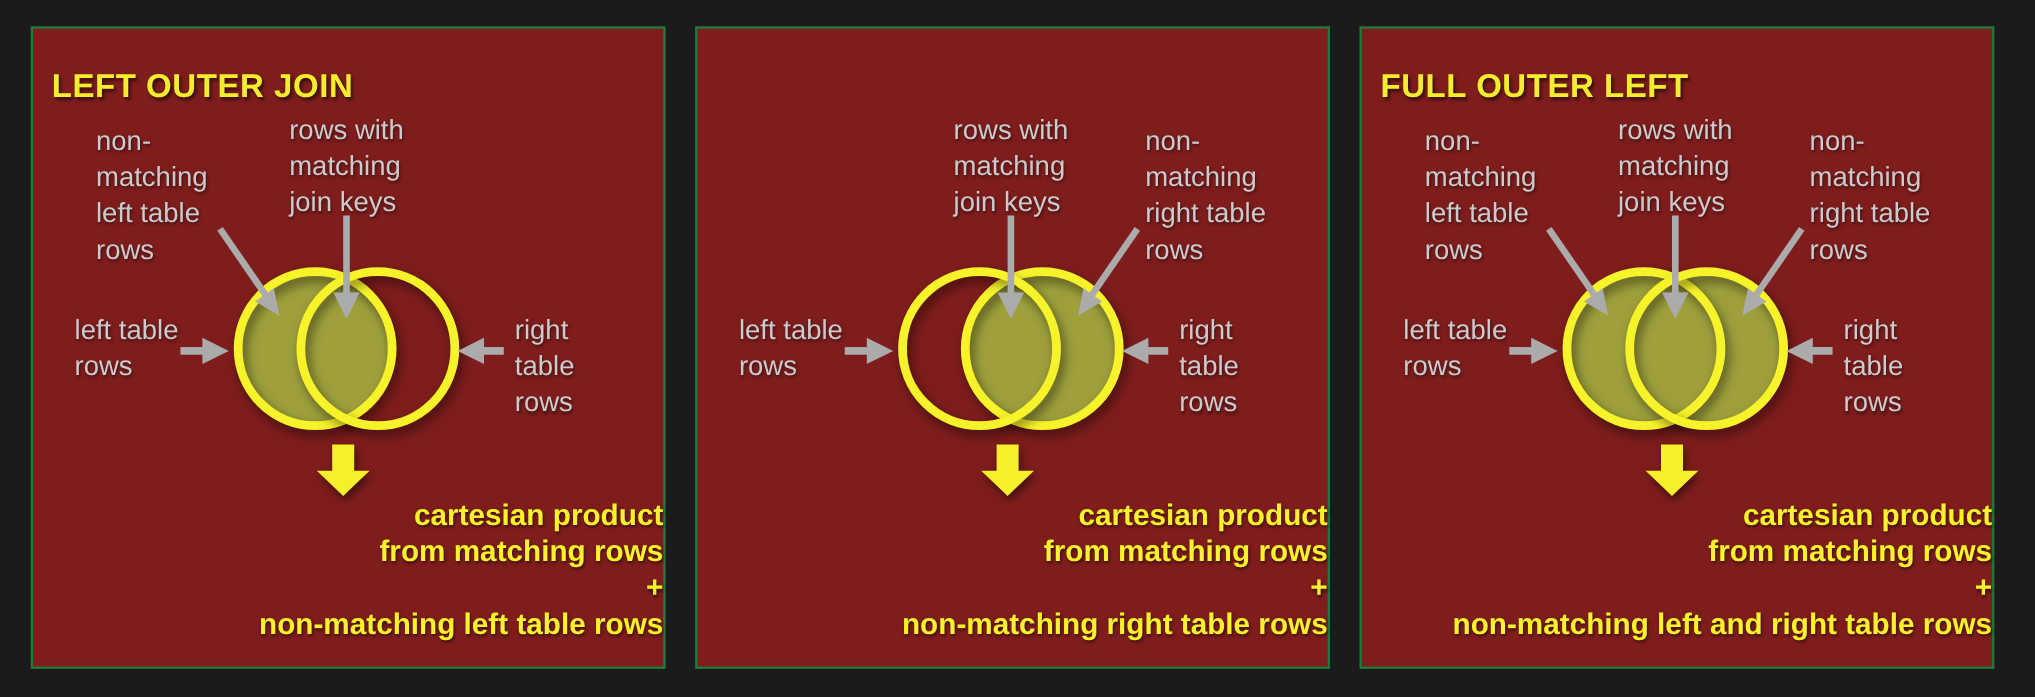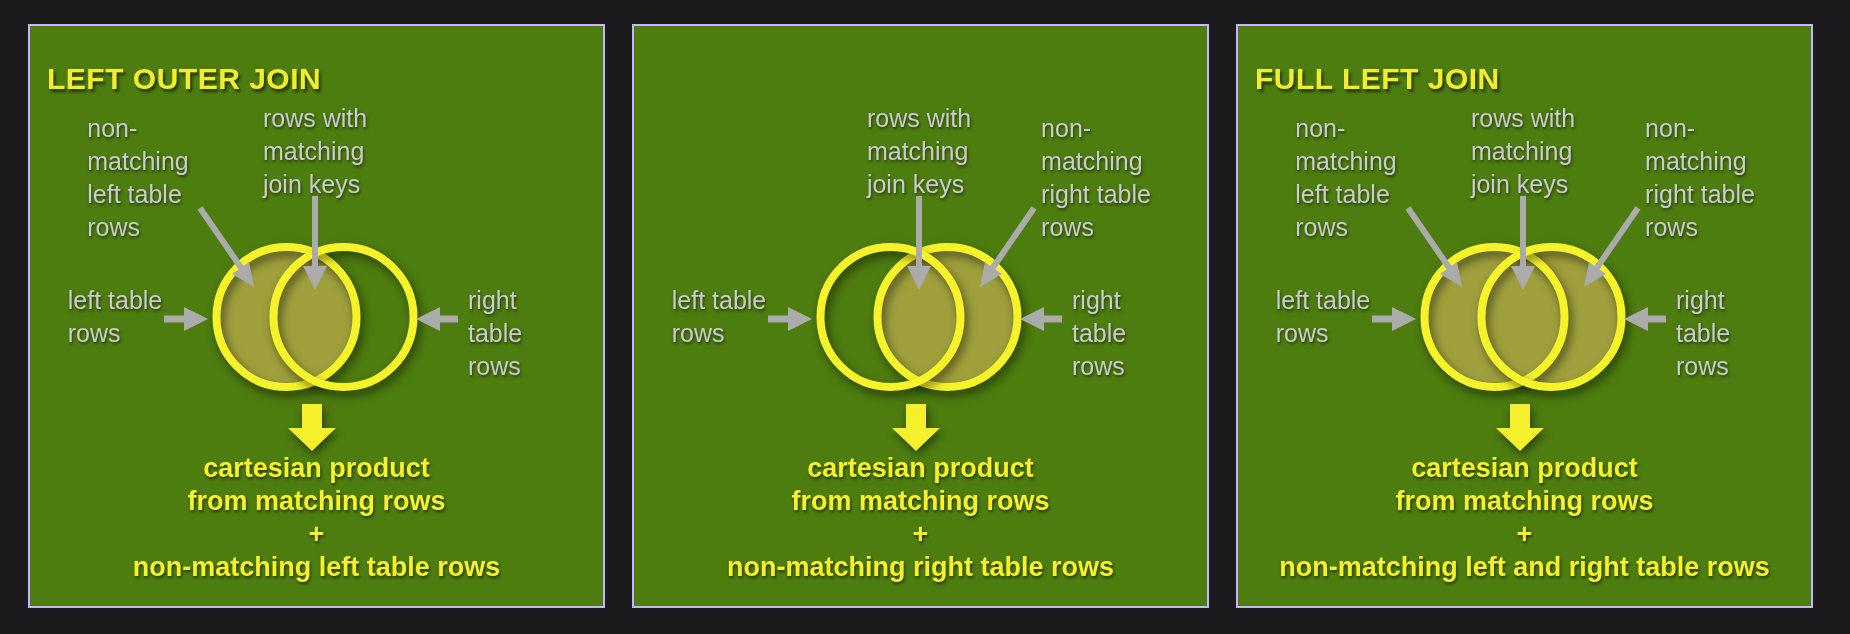--- a/index.html
+++ b/index.html
@@ -4,21 +4,21 @@
 <style>
   html,body{margin:0;padding:0;}
   body{
     width:1850px;height:634px;
     background:#1b1b1d;
     font-family:"Liberation Sans",sans-serif;
     position:relative;overflow:hidden;
   }
   .panel{
     position:absolute;top:24px;width:573px;height:580px;
-    background:#4d7c0f;border:2px solid #c4b5fd;
+    background:#7f1d1d;border:2px solid #15803d;
   }
   #panel-left{left:28px}
   #panel-right{left:632px}
   #panel-full{left:1236px}
   .title{
     position:absolute;left:17px;top:11px;
     font-size:30px;font-weight:bold;color:#f2ee2f;
     letter-spacing:.5px;white-space:pre-line;
     text-shadow:2px 3px 3px rgba(0,0,0,.55);
   }
@@ -28,21 +28,21 @@
     color:#cacbcc;white-space:pre-line;
     text-shadow:1px 2px 3px rgba(0,0,0,.5);
   }
   .lbl-nml{left:108px;top:86px}
   .lbl-match{left:285px;top:76px}
   .lbl-nmr{left:462px;top:86px}
   .lbl-lt{left:85px;top:258px}
   .lbl-rt{left:483px;top:258px}
   .result{
     position:absolute;left:0;width:573px;top:426px;
-    text-align:center;font-size:27px;line-height:33px;font-weight:bold;
+    text-align:right;font-size:27px;line-height:33px;font-weight:bold;
     color:#f7f22b;white-space:pre-line;
     text-shadow:1px 2px 3px rgba(0,0,0,.55);
   }
   .venn{position:absolute;left:0;top:0;width:573px;height:580px}
   .c-fill{fill:#9fa03c;stroke:none}
   .c-stroke{fill:none;stroke:#f7f32a;stroke-width:8;filter:drop-shadow(3px 5px 5px rgba(0,0,0,.5))}
   .gline{stroke:#ababab;stroke-width:6;fill:none}
   .gline-h{stroke:#ababab;stroke-width:7;fill:none}
   .ghead{fill:#ababab;stroke:none}
   .yarrow{fill:#f5f02b;stroke:none;filter:drop-shadow(2px 4px 4px rgba(0,0,0,.5))}
@@ -139,21 +139,21 @@
     <line class="gline" x1="400" y1="182" x2="358" y2="243"></line>
     <polygon class="ghead" points="346,261 368,248 351,236"></polygon>
 
     <line class="gline-h" x1="134" y1="293" x2="156" y2="293"></line>
     <polygon class="ghead" points="178,293 154,281 154,305"></polygon>
     <line class="gline-h" x1="428" y1="293" x2="408" y2="293"></line>
     <polygon class="ghead" points="386,293 410,281 410,305"></polygon>
 
     <polygon class="yarrow" points="272,378 292,378 292,402 306,402 282,425 258,402 272,402"></polygon>
   </svg>
-  <h2 class="title">FULL LEFT JOIN</h2>
+  <h2 class="title">FULL OUTER LEFT</h2>
   <div class="glabel lbl-nml">non-
 matching
 left table
 rows</div>
   <div class="glabel lbl-match">rows with
 matching
 join keys</div>
   <div class="glabel lbl-nmr">non-
 matching
 right table

